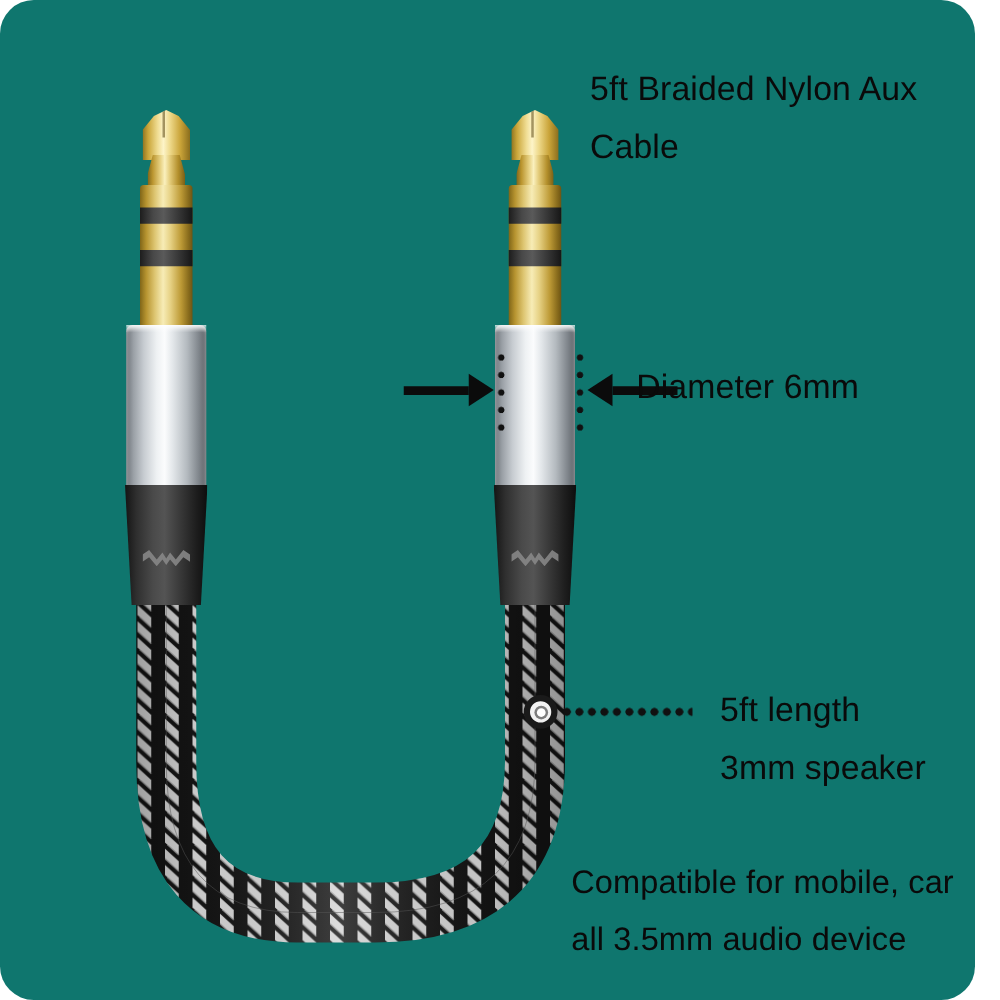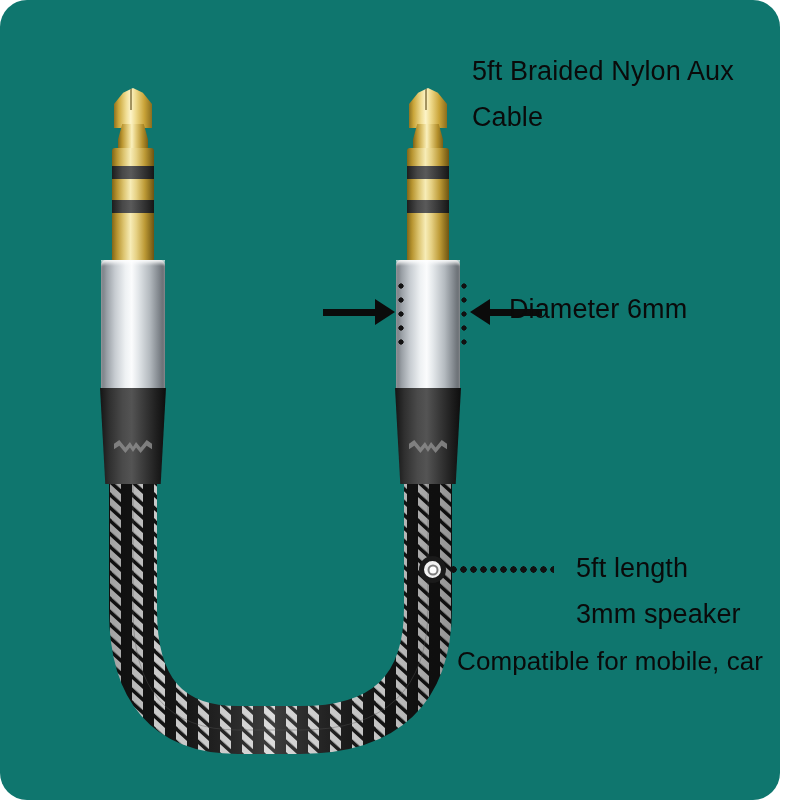--- a/index.html
+++ b/index.html
@@ -28,21 +28,21 @@
     font-size: 27px;
     line-height: 46px;
     white-space: nowrap;
     letter-spacing: 0.1px;
   }
   .anno.small { font-size: 26px; }
 
   #title-block { left: 472px; top: 48px; }
   #diameter-label { left: 509px; top: 286px; }
   #length-block { left: 563px; top: 545px; margin-left: 13px; }
-  #compat-block { left: 457px; top: 638px; }
+  #compat-block { left: 457px; top: 682px; }
 
   
   .connector {
     position: absolute;
     width: 110px;
     height: 400px;
   }
   #connector-left  { left: 78px;  top: 88px; }
   #connector-right { left: 373px; top: 88px; }
 
@@ -339,17 +339,18 @@
 
   <div id="diameter-label" class="anno">Diameter 6mm</div>
 
   <div id="length-block" class="anno">
     <div>5ft length</div>
     <div>3mm speaker</div>
   </div>
 
   <div id="compat-block" class="anno small">
     <div>Compatible for mobile, car</div>
+    <div>all 3.5mm audio device</div>
   </div>
 
   <div id="watermark"></div>
 
 </div>
 
 </body></html>

